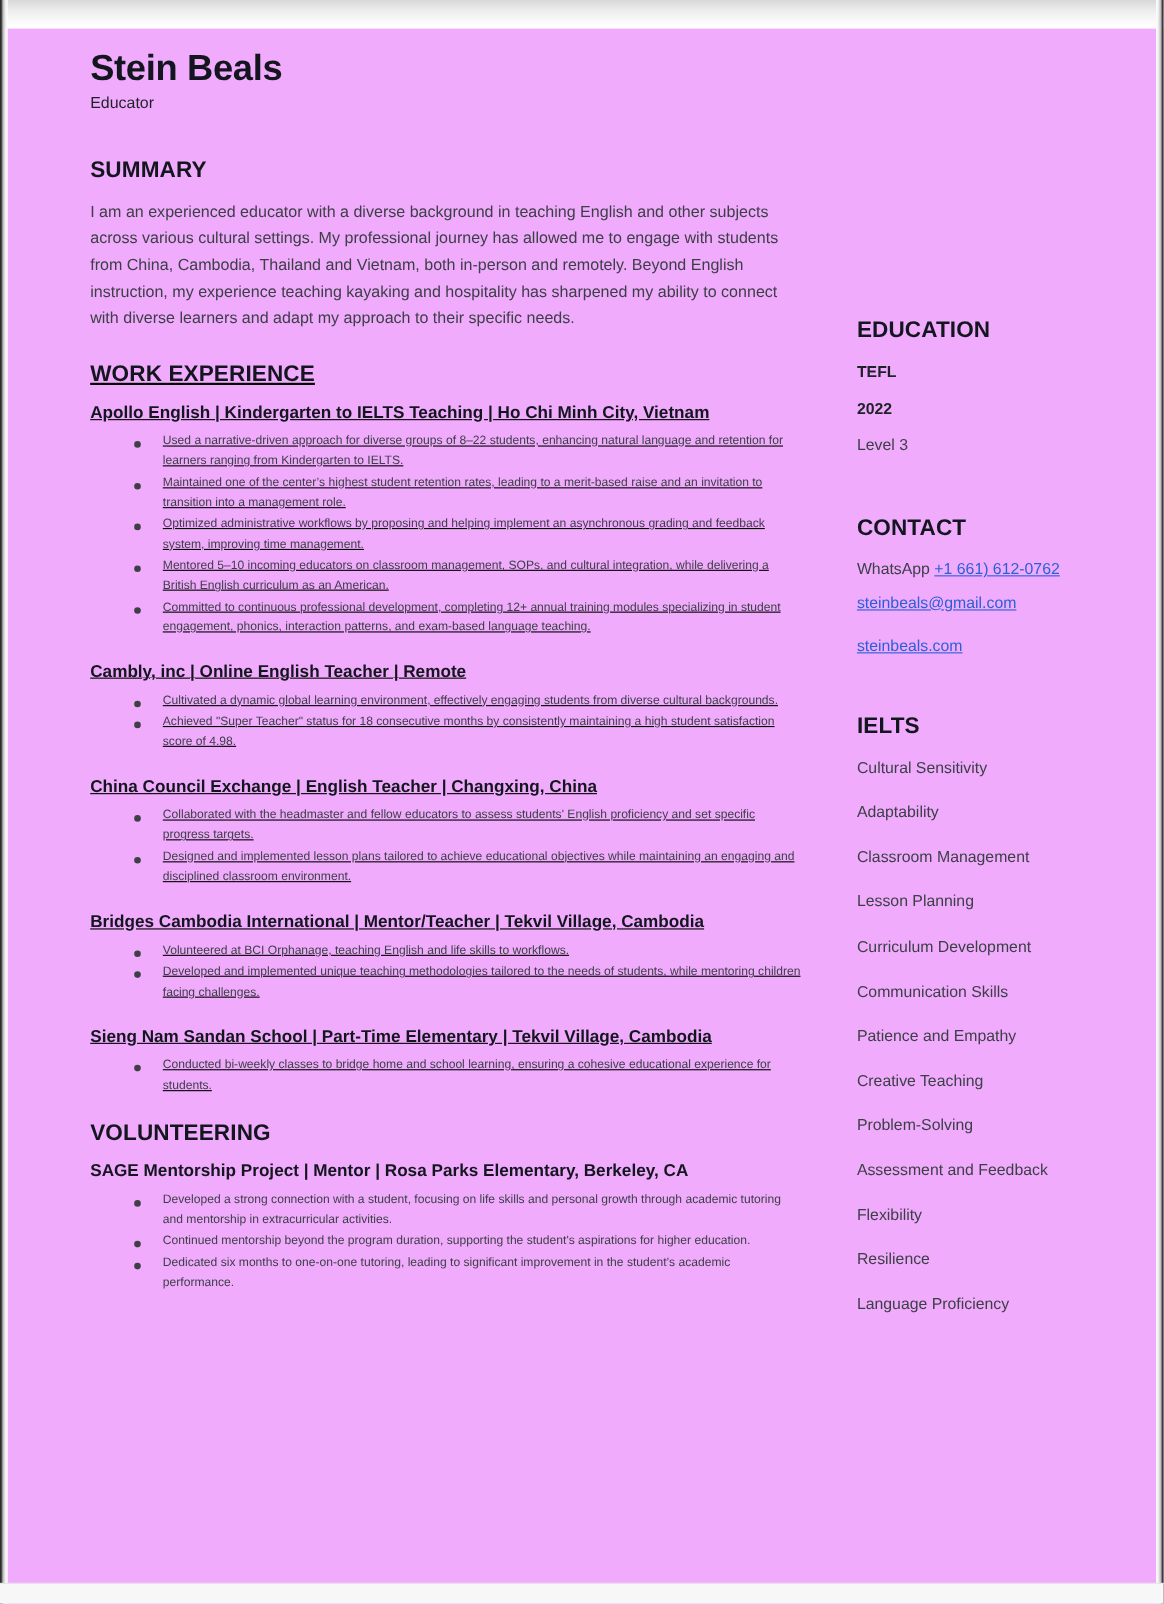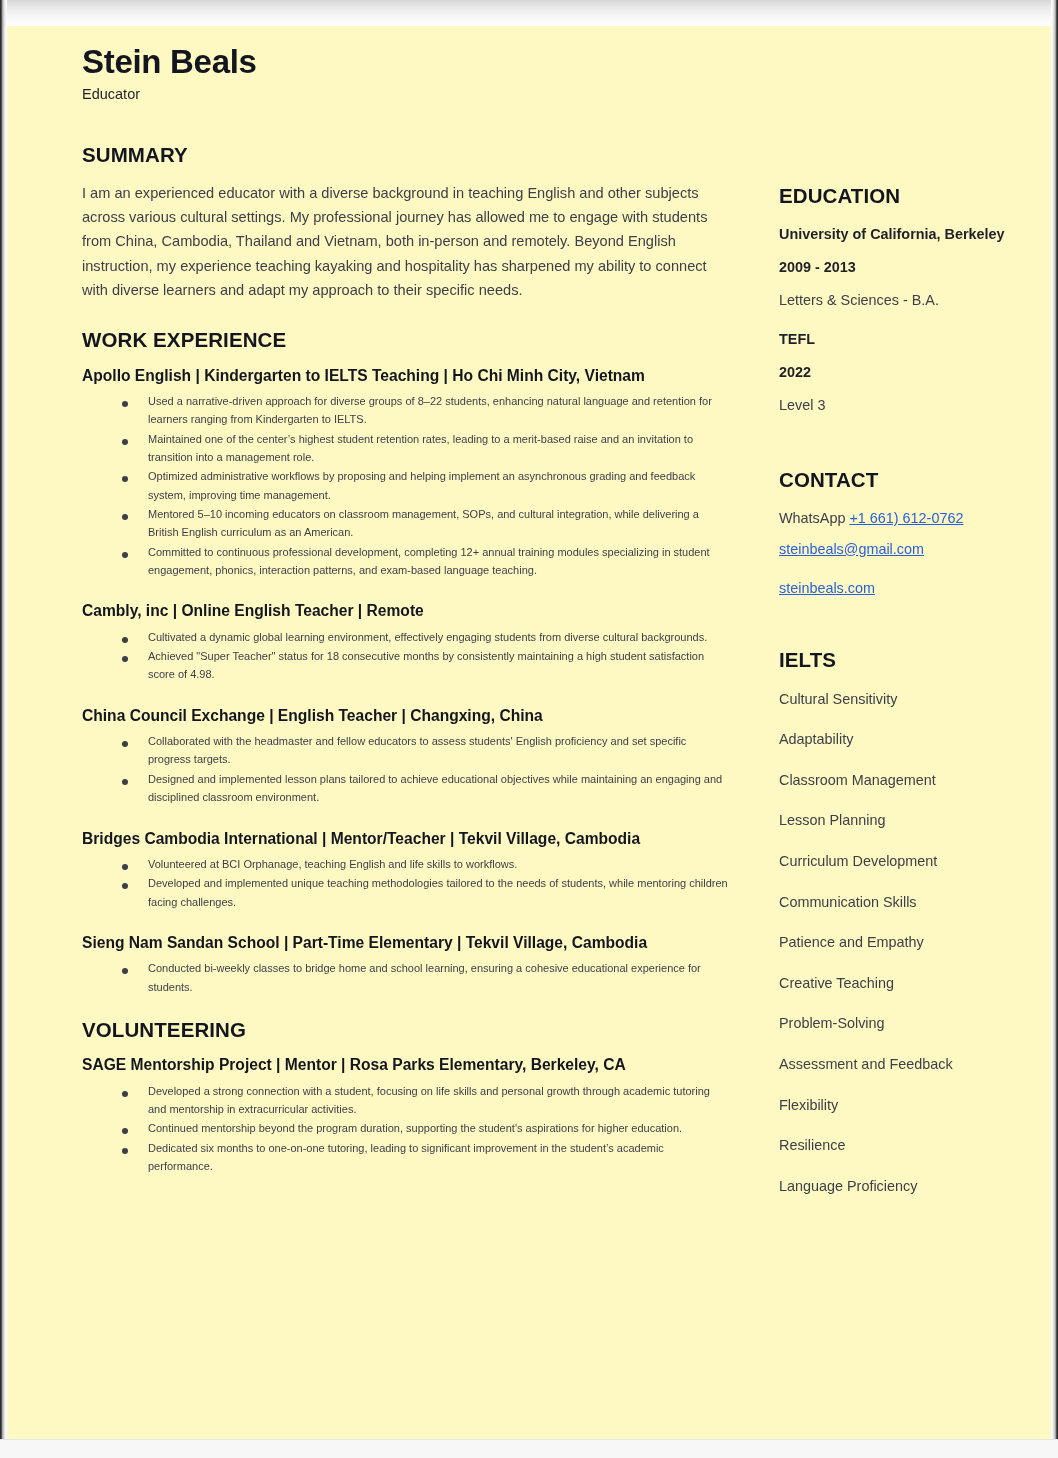--- a/index.html
+++ b/index.html
@@ -9,21 +9,21 @@
   }
   body {
     font-family: "Liberation Sans", sans-serif;
     -webkit-font-smoothing: antialiased;
   }
   .page {
     position: relative;
     width: 1058px;
     height: 1458px;
     box-sizing: border-box;
-    background: #fef9c3;
+    background: #f0abfc;
     overflow: hidden;
   }
   
   .page-edge-top {
     position: absolute;
     top: 0; left: 0; right: 0;
     height: 26px;
     background: linear-gradient(to bottom, #d8d8d8 0%, #ececec 35%, #fafafa 75%, #ffffff 100%);
     pointer-events: none;
   }
@@ -140,21 +140,21 @@
     left: 40px;
     top: 9px;
     width: 6px;
     height: 6px;
     border-radius: 50%;
     background: #3c3f46;
   }
 
   .job-block { margin-bottom: 2px; }
   .sec-block { margin-bottom: 6px; }
-  .sec-block.work { margin-top: 6px; }
+  .sec-block.work { margin-top: 6px; text-decoration: underline; }
   .sec-block.vol { margin-top: 4px; }
   .side-line {
     font-size: 14.4px;
     color: #3c3f46;
     line-height: 1.45;
     margin: 0 0 13px 0;
   }
   .side-line.bold {
     font-weight: bold;
     color: #1f2128;
@@ -270,25 +270,20 @@
 
       </div>
 
       <div class="col-gap"></div>
 
       <div class="col-side">
 
         <section class="side-sec">
           <h2 class="sec side">EDUCATION</h2>
           <div id="edu-entries">
-              <div class="edu-entry">
-                <p class="side-line bold tight">University of California, Berkeley</p>
-                <p class="side-line bold tight">2009 - 2013</p>
-                <p class="side-line">Letters &amp; Sciences - B.A.</p>
-              </div>
               <div class="edu-entry">
                 <p class="side-line bold tight">TEFL</p>
                 <p class="side-line bold tight">2022</p>
                 <p class="side-line">Level 3</p>
               </div>
             </div>
         </section>
 
         <section class="side-sec contact-sec">
           <h2 class="sec side">CONTACT</h2>

